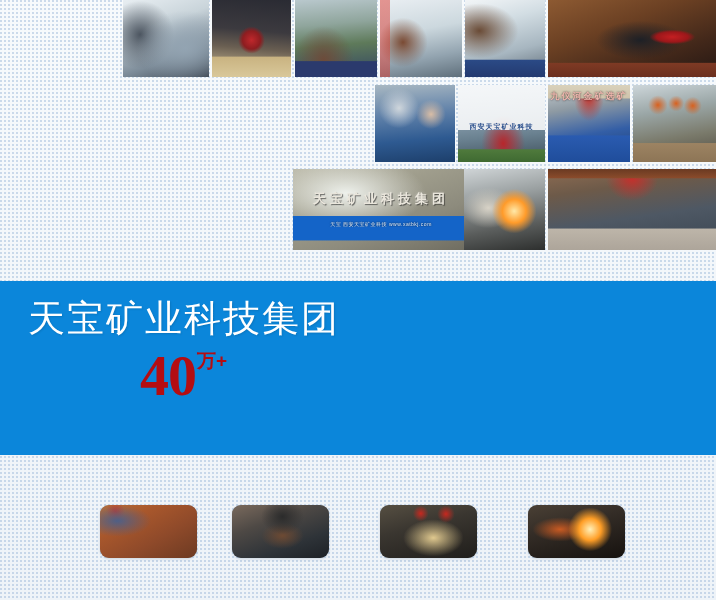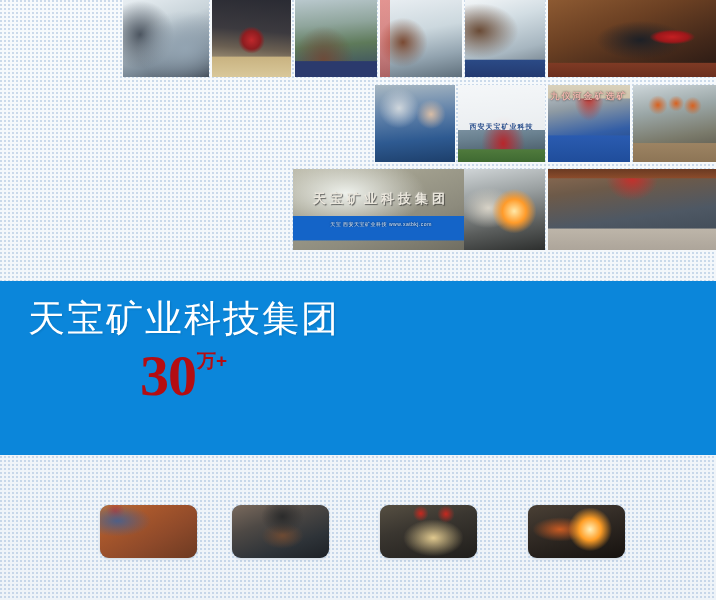--- a/index.html
+++ b/index.html
@@ -339,21 +339,21 @@
 
     <div class="tile" style="left:548px; top:169px; width:168px; height:81px;">
       <div class="ph ph-bigcrowd"></div>
     </div>
 
   </div>
 
   <div id="banner">
     <div id="banner-line1">天宝矿业科技集团</div>
     <div id="banner-line2">
-      <span id="bignum">30</span>
+      <span id="bignum">40</span>
       <span id="bignum-sup">万+</span>
     </div>
   </div>
 
   <div id="thumbs">
     <div class="thumb" style="left:100px;">
       <div class="ph ph-geo"></div>
     </div>
     <div class="thumb" style="left:232px;">
       <div class="ph ph-miner"></div>

